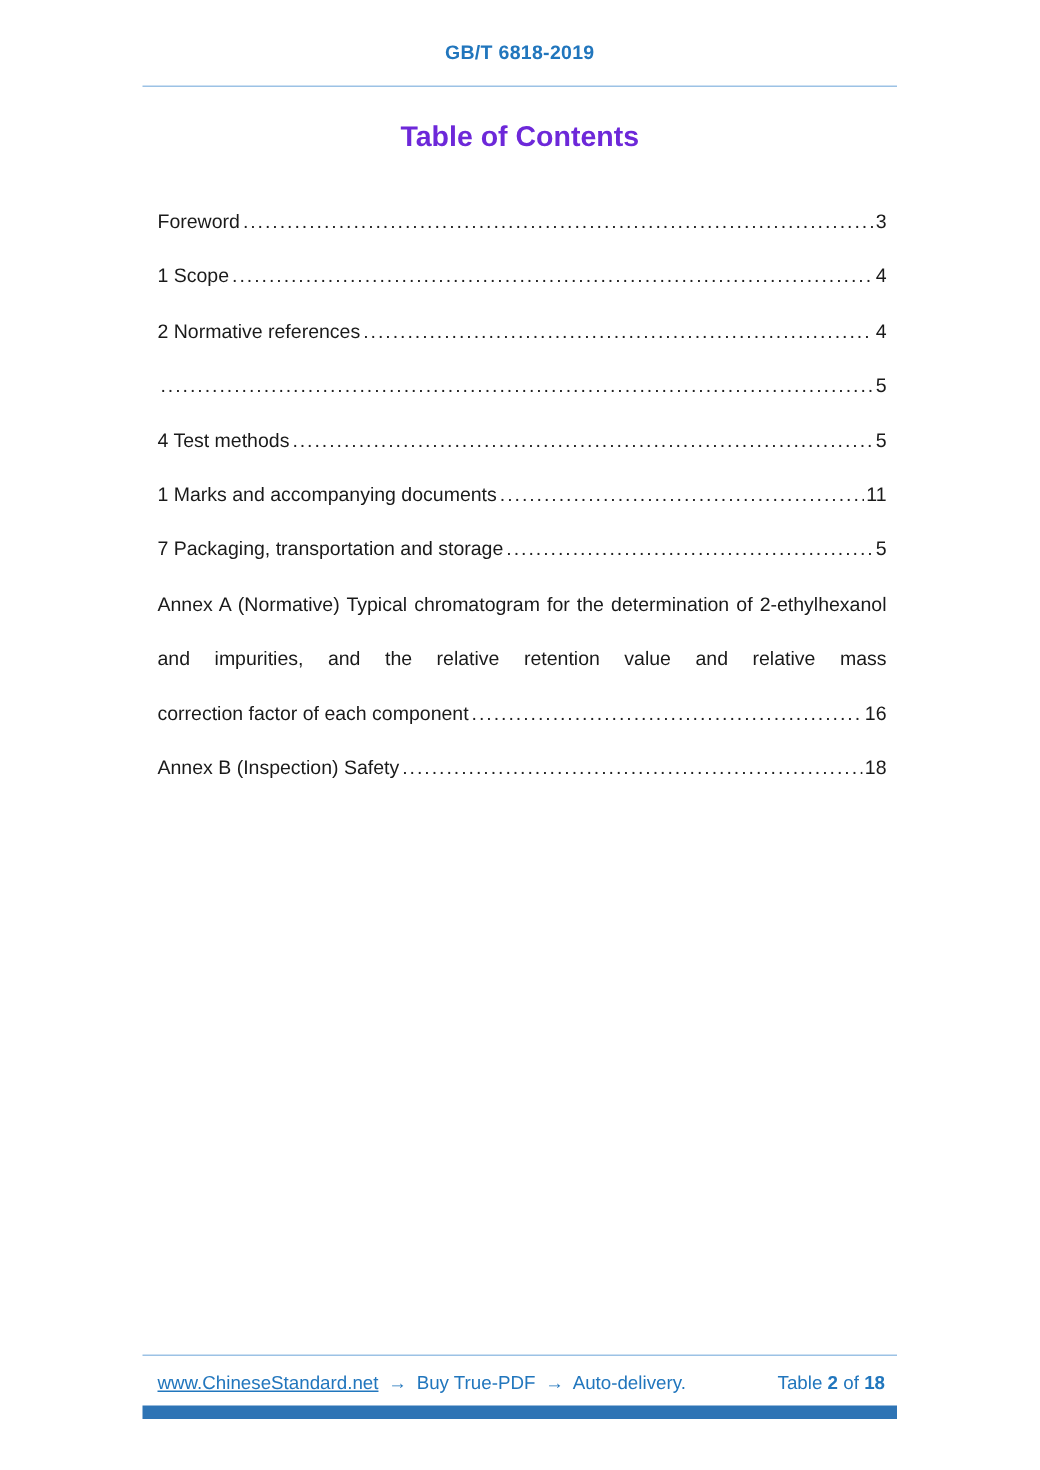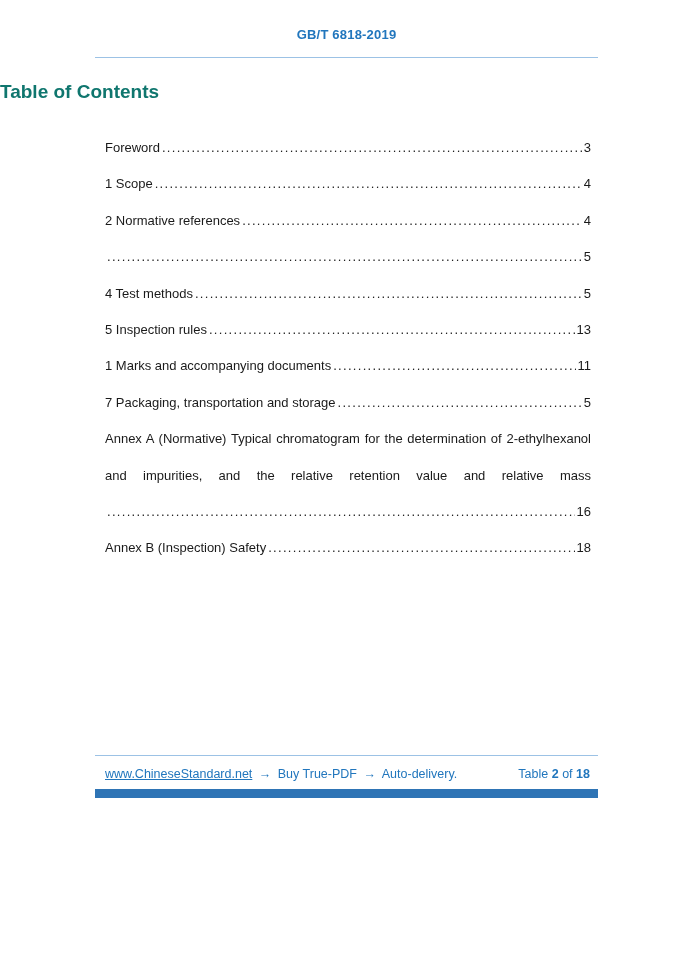--- a/index.html
+++ b/index.html
@@ -10,21 +10,21 @@
   }
   *{box-sizing:border-box;}
   html,body{margin:0;padding:0;background:#ffffff;}
   body{
     font-family:"Liberation Sans","DejaVu Sans",sans-serif;
     color:var(--ink);
   }
   .page{
     position:relative;
     width:693px;
-    height:798px;
+    height:959px;
     margin:0 auto;
     background:#ffffff;
     overflow:hidden;
   }
   
   .doc-header{
     padding-top:27px;
     text-align:center;
     color:var(--accent);
     font-size:13px;
@@ -33,24 +33,24 @@
   }
   .header-rule{
     margin:15px 95px 0 95px;
     border:0;
     border-top:1px solid var(--rule);
     height:0;
   }
   
   .doc-title{
     margin-top:23px;
-    text-align:left;
+    text-align:center;
     font-size:19px;
     font-weight:700;
-    color:#0f766e;
+    color:#6d28d9;
   }
   
   .toc{
     margin:27px 102px 0 105px;
     font-size:13px;
     line-height:36.4px;
     color:var(--ink);
   }
   .toc-row{
     display:flex;
@@ -81,21 +81,21 @@
     text-align-last:justify;
   }
   .toc-entry-multi .toc-label{
     white-space:normal;
   }
   
   .doc-footer{
     position:absolute;
     left:95px;
     right:95px;
-    bottom:0;
+    bottom:13px;
     text-align:right;
   }
   .footer-rule{
     border:0;
     border-top:1px solid var(--rule);
     height:0;
     margin:0;
   }
   .footer-row{
     display:flex;
@@ -155,41 +155,37 @@
       <span class="toc-leader"></span>
       <span class="toc-page">5</span>
     </div>
 
     <div class="toc-row">
       <span class="toc-label">4 Test methods</span>
       <span class="toc-leader"></span>
       <span class="toc-page">5</span>
     </div>
 
-    <div class="toc-row">
-      <span class="toc-label">5 Inspection rules</span>
-      <span class="toc-leader"></span>
-      <span class="toc-page">13</span>
-    </div>
 
     <div class="toc-row">
       <span class="toc-label">1 Marks and accompanying documents</span>
       <span class="toc-leader"></span>
       <span class="toc-page">11</span>
     </div>
 
     <div class="toc-row">
       <span class="toc-label">7 Packaging, transportation and storage</span>
       <span class="toc-leader"></span>
       <span class="toc-page">5</span>
     </div>
 
     <div class="toc-entry-multi">
       <div class="toc-body">Annex A (Normative) Typical chromatogram for the determination of 2-ethylhexanol and impurities, and the relative retention value and relative mass</div>
       <div class="toc-row">
+        <span class="toc-label">correction factor of each component</span>
         <span class="toc-leader"></span>
         <span class="toc-page">16</span>
       </div>
     </div>
 
     <div class="toc-row">
       <span class="toc-label">Annex B (Inspection) Safety</span>
       <span class="toc-leader"></span>
       <span class="toc-page">18</span>
     </div>

